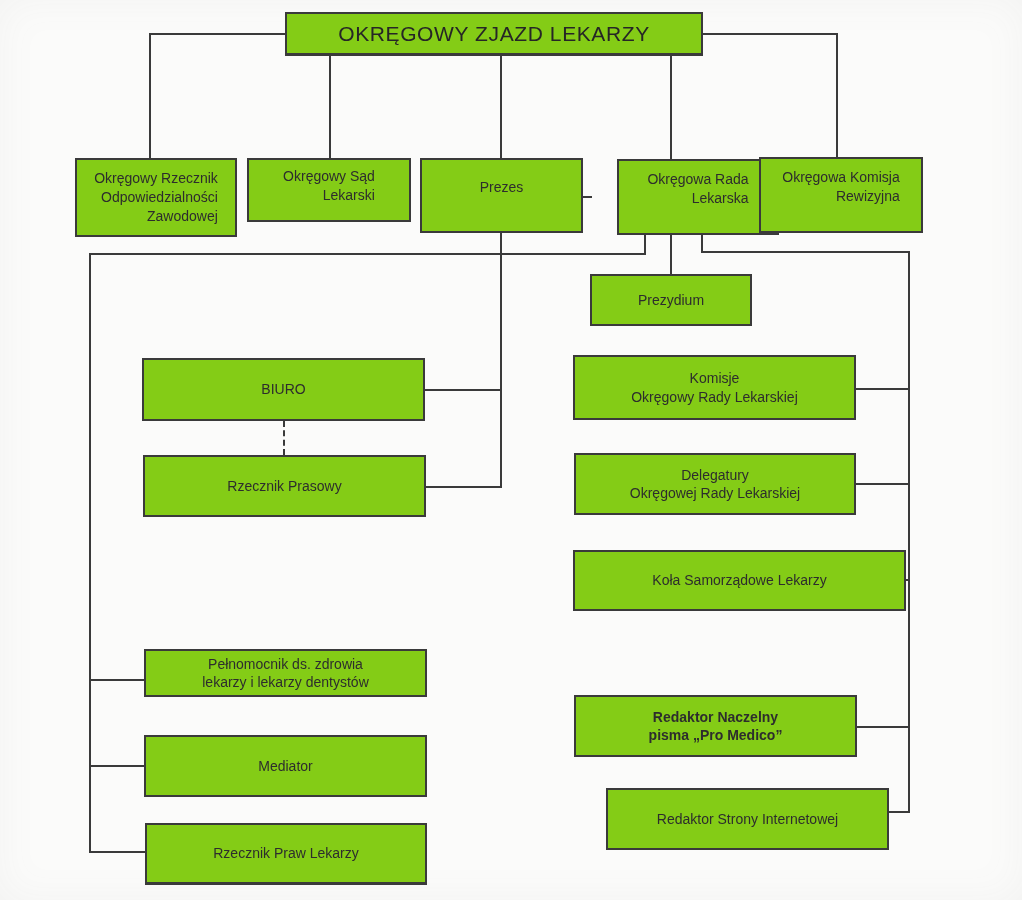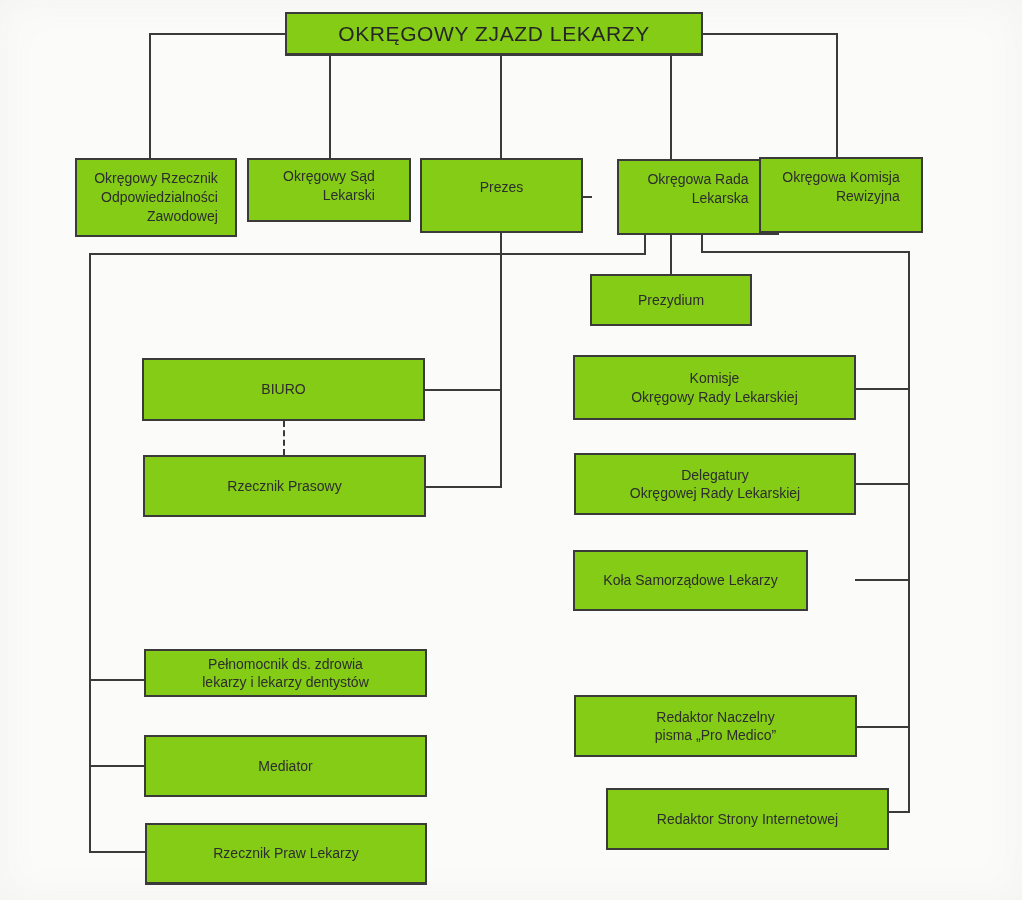--- a/index.html
+++ b/index.html
@@ -121,30 +121,30 @@
   <div class="node" style="left:573px;top:355px;width:283px;height:65px;">
     <span class="lbl">Komisje
 Okręgowy Rady Lekarskiej</span>
   </div>
 
   <div class="node" style="left:574px;top:453px;width:282px;height:62px;">
     <span class="lbl">Delegatury
 Okręgowej Rady Lekarskiej</span>
   </div>
 
-  <div class="node" style="left:573px;top:550px;width:235px;height:61px;">
+  <div class="node" style="left:573px;top:550px;width:333px;height:61px;">
     <span class="lbl">Koła Samorządowe Lekarzy</span>
   </div>
 
   <div class="node" style="left:144px;top:649px;width:283px;height:48px;">
     <span class="lbl">Pełnomocnik ds. zdrowia
 lekarzy i lekarzy dentystów</span>
   </div>
 
-  <div class="node" style="left:574px;top:695px;width:283px;height:62px;">
+  <div class="node" style="left:574px;top:695px;width:283px;height:62px;font-weight:bold;">
     <span class="lbl">Redaktor Naczelny
 pisma „Pro Medico”</span>
   </div>
 
   <div class="node" style="left:144px;top:735px;width:283px;height:62px;">
     <span class="lbl">Mediator</span>
   </div>
 
   <div class="node" style="left:606px;top:788px;width:283px;height:62px;">
     <span class="lbl">Redaktor Strony Internetowej</span>

